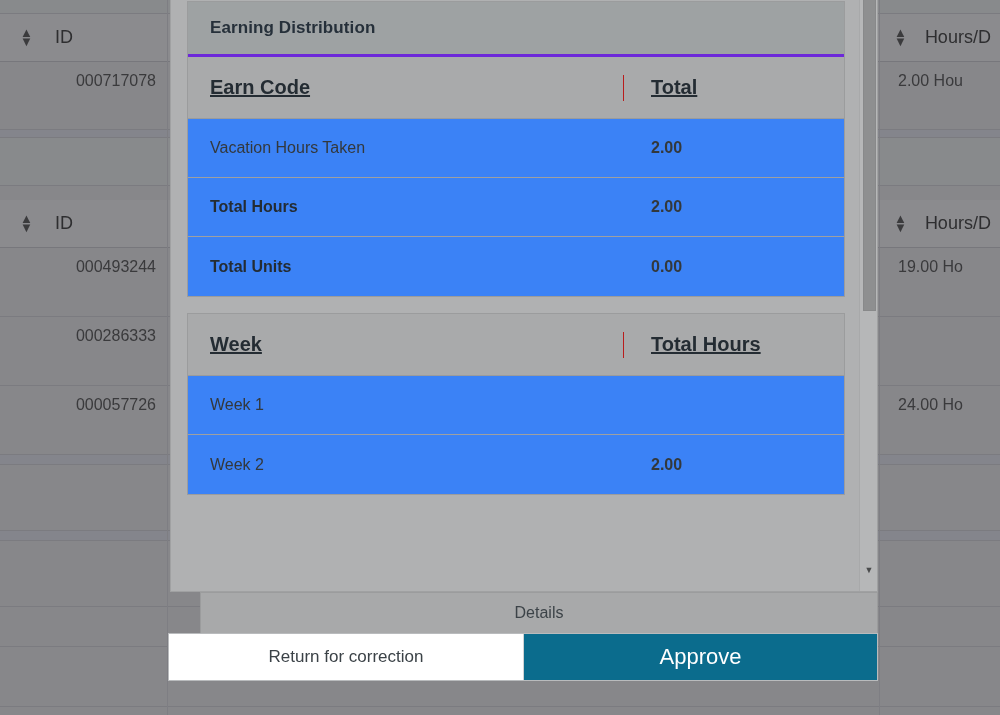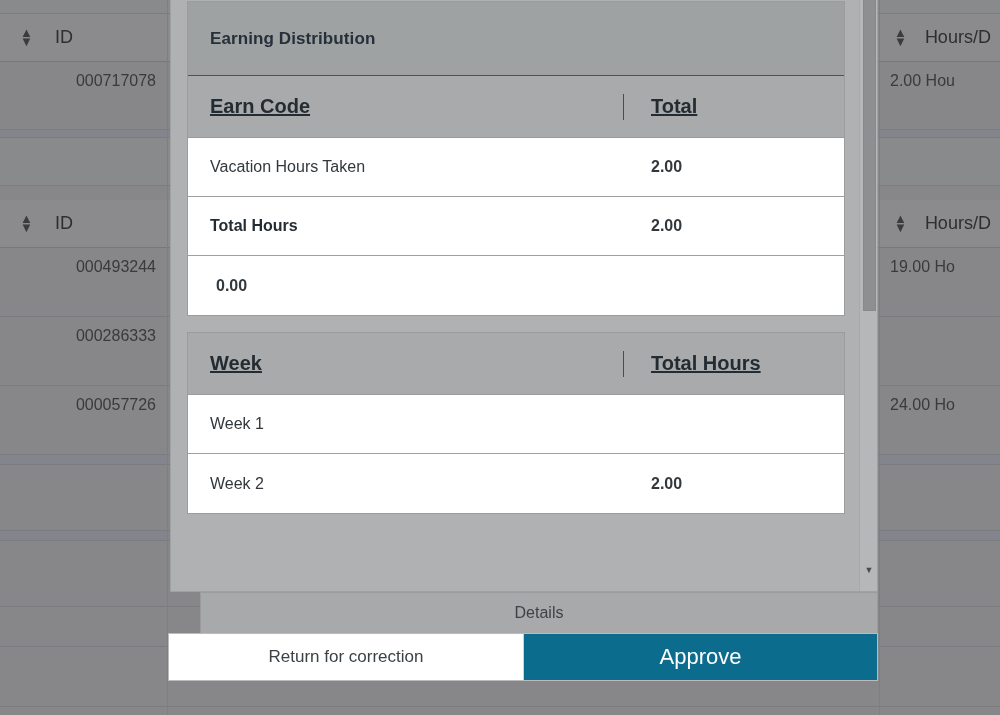--- a/index.html
+++ b/index.html
@@ -60,21 +60,21 @@
   .bg-cell-right {
     position: absolute;
     right: 0;
     top: 0;
     height: 100%;
     width: 122px;
     display: flex;
     align-items: flex-start;
     padding-top: 10px;
     justify-content: flex-start;
-    padding-left: 12px;
+    padding-left: 20px;
     color: #3a3a3c;
     font-size: 16px;
     white-space: nowrap;
     overflow: hidden;
   }
 
   .bg-head-left {
     position: absolute;
     left: 0; top: 0; height: 100%;
     width: 168px;
@@ -128,22 +128,22 @@
   }
 
   .card {
     background: #a9aaab;
     border: 1px solid #9b9c9d;
     margin-bottom: 16px;
   }
 
   .card-title {
     background: #9ea2a3;
-    border-bottom: 1px solid #6d28d9;
-    height: 74px;
+    border-bottom: 3px solid #6d28d9;
+    height: 55px;
     display: flex;
     align-items: center;
     padding-left: 22px;
     font-size: 17px;
     font-weight: bold;
     color: #26303a;
     letter-spacing: .1px;
   }
 
   .grid-head {
@@ -151,21 +151,21 @@
     display: flex;
     align-items: center;
     background: #a9aaab;
     border-bottom: 1px solid #9a9b9c;
   }
 
   .grid-row {
     height: 59px;
     display: flex;
     align-items: center;
-    background: #ffffff;
+    background: #3b82f6;
     border-bottom: 1px solid #9fa0a1;
   }
   .grid-row:last-child { border-bottom: none; }
 
   .col-a {
     width: 435px;
     padding-left: 22px;
     font-size: 16px;
     color: #33383c;
     white-space: nowrap;
@@ -379,20 +379,21 @@
         <div class="col-a">Vacation Hours Taken</div>
         <div class="col-b">2.00</div>
       </div>
 
       <div class="grid-row strong-row">
         <div class="col-a">Total Hours</div>
         <div class="col-b">2.00</div>
       </div>
 
       <div class="grid-row strong-row">
+        <div class="col-a">Total Units</div>
         <div class="col-b">0.00</div>
       </div>
     </div>
 
     <div class="card">
 
       <div class="grid-head">
         <div class="col-a">Week</div>
         <div class="col-b">Total Hours</div>
       </div>

